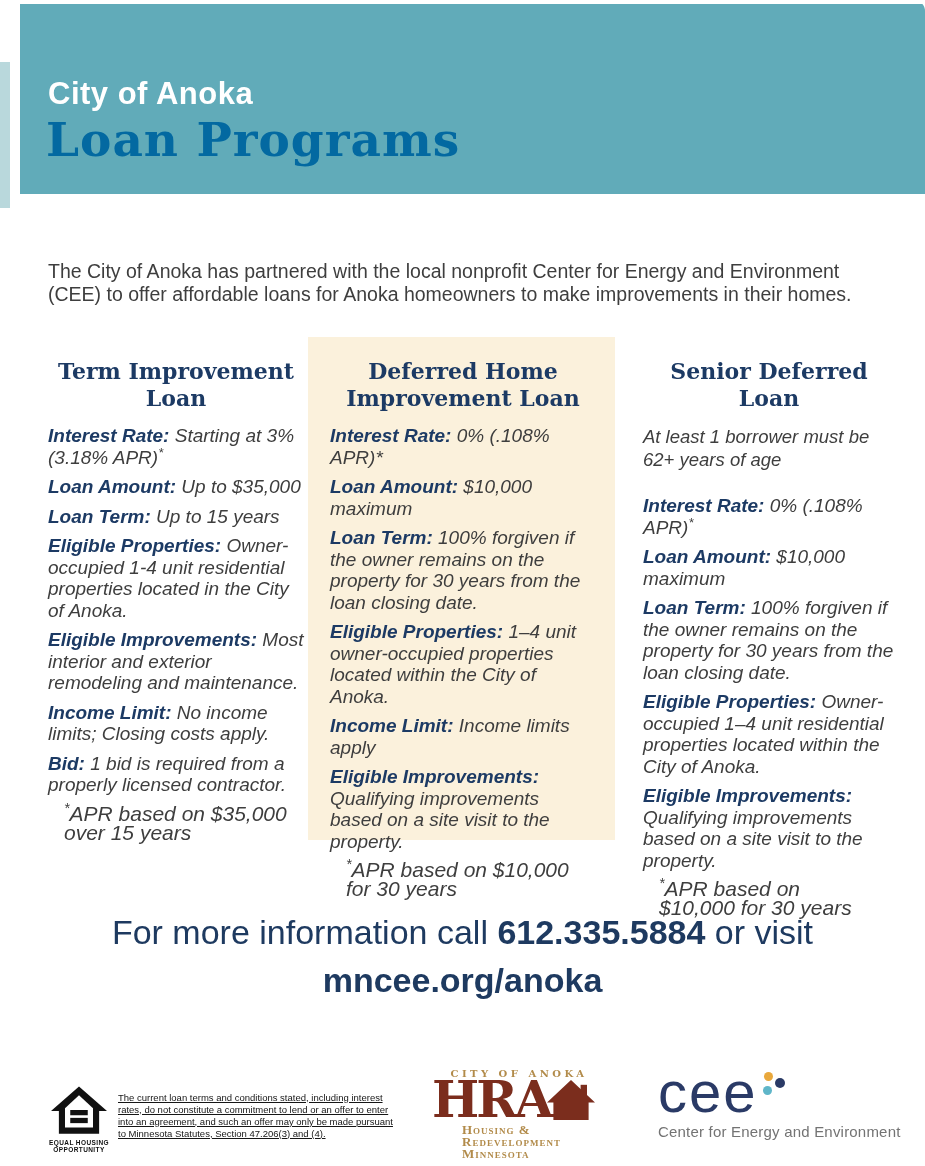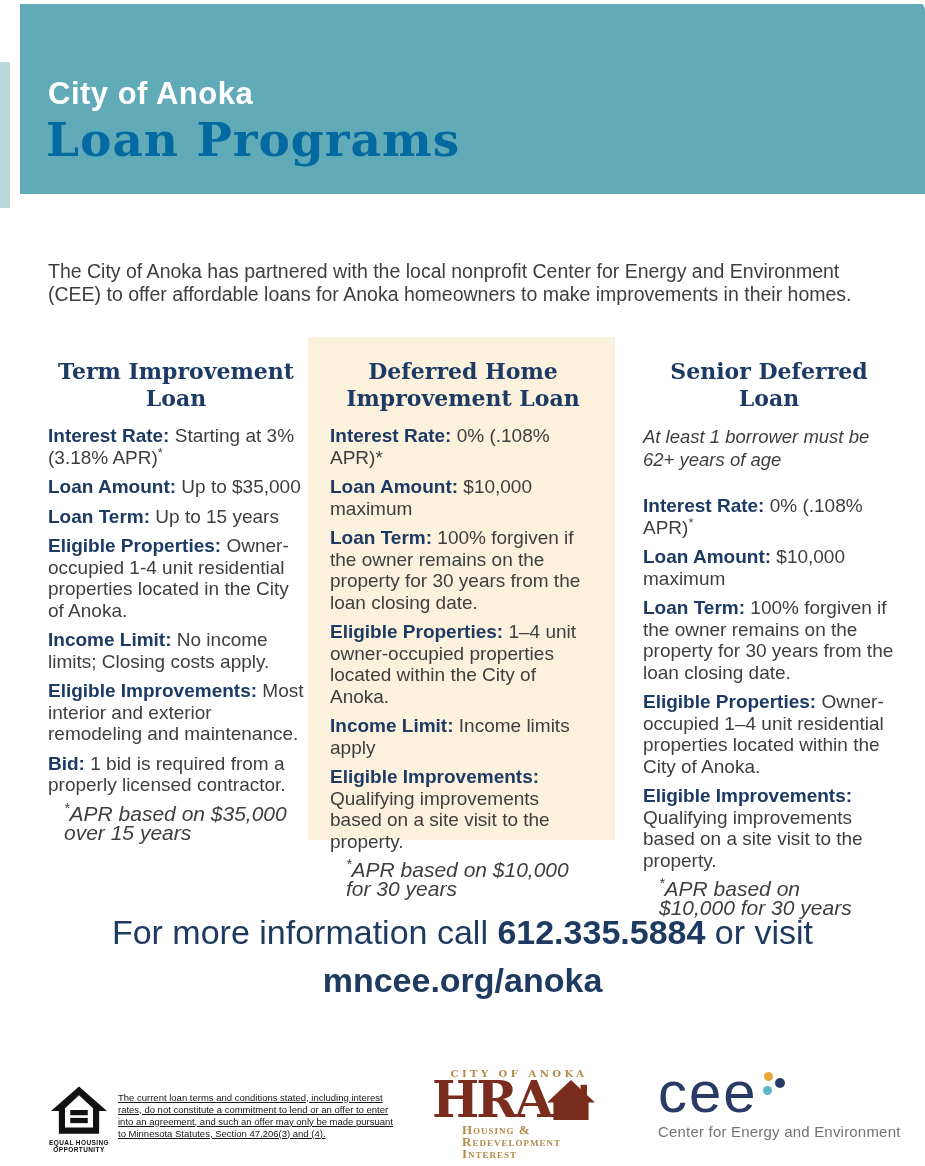--- a/index.html
+++ b/index.html
@@ -18,21 +18,21 @@
 
   
   .panel{position:absolute;left:308px;top:337px;width:307px;height:503px;background:#FBF1DC;}
   .col{position:absolute;top:358px;}
   .col1{left:48px;width:256px;}
   .col2{left:330px;width:266px;}
   .col3{left:643px;width:252px;}
   .col-title{font-family:"DejaVu Serif",serif;font-weight:bold;font-size:22px;line-height:27px;
              color:#1C3A64;text-align:center;margin:0 0 13px;}
   .col-note{font-style:italic;font-size:18.5px;line-height:23px;color:#3E3E3E;margin:0 0 24px;}
-  .item{font-size:19px;line-height:21.5px;color:#3E3E3E;margin:0 0 8px;}
+  .item{font-size:19px;line-height:21.5px;color:#3E3E3E;margin:0 0 8px;font-style:italic;}
   .item b{color:#1C3A64;}
   .footnote{font-style:italic;font-size:21px;line-height:19px;color:#3E3E3E;margin:1px 16px 0;}
   sup{font-size:68%;line-height:0;}
 
   
   .cta{position:absolute;left:0;top:898px;width:925px;text-align:center;
        font-size:34px;line-height:48px;color:#1E3A60;margin-top:10px;}
   .cta .bold{font-weight:bold;}
 
   
@@ -71,22 +71,22 @@
 
   <div class="panel"></div>
 
   <section class="col col1">
     <h3 class="col-title">Term Improvement Loan</h3>
     <div class="items">
         <p class="item"><b>Interest Rate:</b> <span>Starting at 3% (3.18% APR)</span><sup>*</sup></p>
         <p class="item"><b>Loan Amount:</b> <span>Up to $35,000</span></p>
         <p class="item"><b>Loan Term:</b> <span>Up to 15 years</span></p>
         <p class="item"><b>Eligible Properties:</b> <span>Owner-occupied 1-4 unit residential properties located in the City of Anoka.</span></p>
+        <p class="item"><b>Eligible Improvements:</b> <span>Most interior and exterior remodeling and maintenance.</span></p>
         <p class="item"><b>Income Limit:</b> <span>No income limits; Closing costs apply.</span></p>
-        <p class="item"><b>Eligible Improvements:</b> <span>Most interior and exterior remodeling and maintenance.</span></p>
         <p class="item"><b>Bid:</b> <span>1 bid is required from a properly licensed contractor.</span></p>
       </div>
     <p class="footnote"><sup>*</sup><span>APR based on $35,000 over 15 years</span></p>
   </section>
 
   <section class="col col2">
     <h3 class="col-title">Deferred Home Improvement Loan</h3>
     <div class="items">
         <p class="item"><b>Interest Rate:</b> <span>0% (.108% APR)*</span></p>
         <p class="item"><b>Loan Amount:</b> <span>$10,000 maximum</span></p>
@@ -138,21 +138,21 @@
     <div class="hra-main">
       <span>HRA</span>
       <svg class="hra-house" width="48" height="40" viewBox="0 0 60 50">
         <rect x="42" y="6" width="8" height="14" fill="#7B2D1D"></rect>
         <path d="M30 0 L60 28 L52 28 L52 50 L8 50 L8 28 L0 28 Z" fill="#7B2D1D"></path>
       </svg>
     </div>
     <div class="hra-sub">
       <div>Housing &amp;</div>
       <div>Redevelopment</div>
-      <div>Interest</div>
+      <div>Minnesota</div>
     </div>
   </div>
 
   <div class="cee">
     <div class="cee-word">cee</div>
     <span class="cee-dot dot-gold"></span>
     <span class="cee-dot dot-navy"></span>
     <span class="cee-dot dot-teal"></span>
     <div class="cee-tagline">Center for Energy and Environment</div>
   </div>

